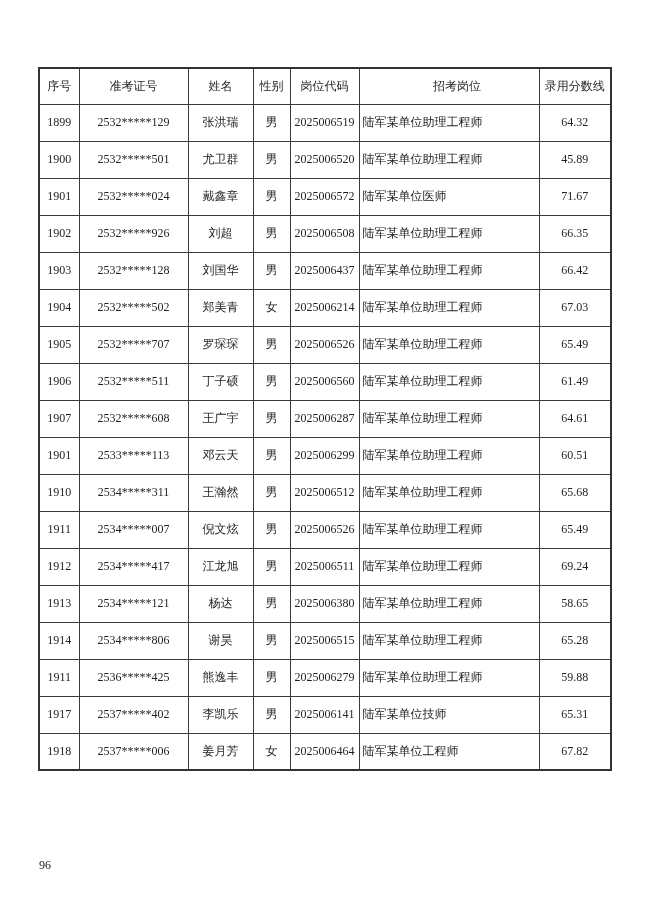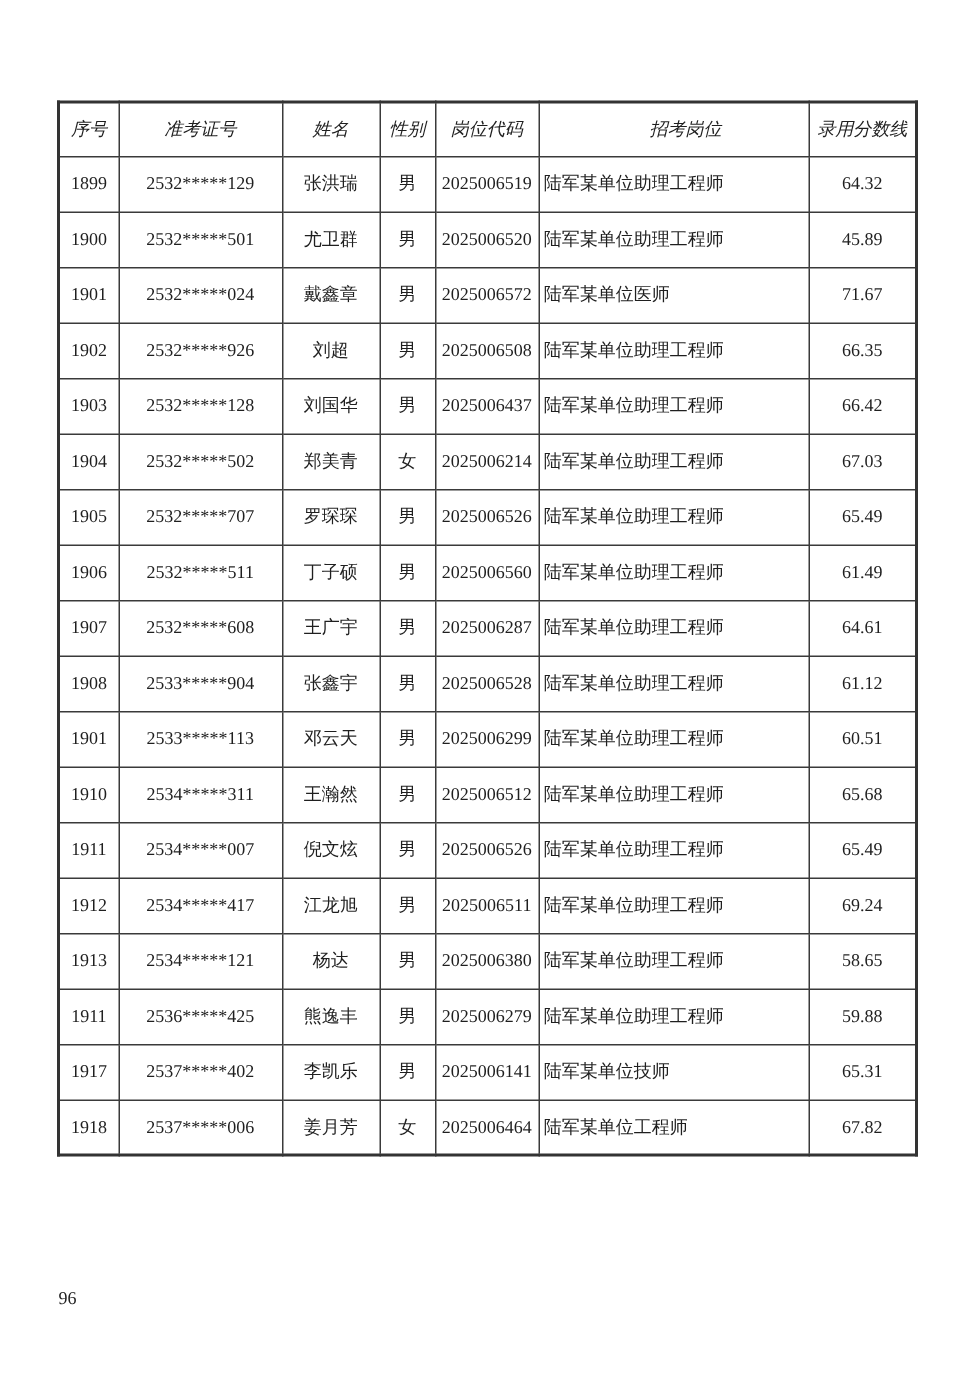--- a/index.html
+++ b/index.html
@@ -32,21 +32,20 @@
     text-align: center;
     vertical-align: middle;
     padding: 0;
     overflow: hidden;
     white-space: nowrap;
     font-weight: normal;
     color: #1f1f1f;
   }
   table.candidates thead tr {
     height: 36px;
-    font-style: italic;
   }
   table.candidates tbody tr {
     height: 37px;
   }
   table.candidates td.col-post,
   table.candidates th.col-post-header-align {
     text-align: left;
     padding-left: 3px;
   }
   
@@ -166,29 +165,20 @@
         <tr>
           <td class="col-index">1907</td>
           <td class="col-ticket_no">2532*****608</td>
           <td class="col-name">王广宇</td>
           <td class="col-gender">男</td>
           <td class="col-post_code">2025006287</td>
           <td class="col-post">陆军某单位助理工程师</td>
           <td class="col-score_line">64.61</td>
         </tr>
         <tr>
-          <td class="col-index">1908</td>
-          <td class="col-ticket_no">2533*****904</td>
-          <td class="col-name">张鑫宇</td>
-          <td class="col-gender">男</td>
-          <td class="col-post_code">2025006528</td>
-          <td class="col-post">陆军某单位助理工程师</td>
-          <td class="col-score_line">61.12</td>
-        </tr>
-        <tr>
           <td class="col-index">1901</td>
           <td class="col-ticket_no">2533*****113</td>
           <td class="col-name">邓云天</td>
           <td class="col-gender">男</td>
           <td class="col-post_code">2025006299</td>
           <td class="col-post">陆军某单位助理工程师</td>
           <td class="col-score_line">60.51</td>
         </tr>
         <tr>
           <td class="col-index">1910</td>
@@ -218,20 +208,29 @@
           <td class="col-score_line">69.24</td>
         </tr>
         <tr>
           <td class="col-index">1913</td>
           <td class="col-ticket_no">2534*****121</td>
           <td class="col-name">杨达</td>
           <td class="col-gender">男</td>
           <td class="col-post_code">2025006380</td>
           <td class="col-post">陆军某单位助理工程师</td>
           <td class="col-score_line">58.65</td>
+        </tr>
+        <tr>
+          <td class="col-index">1914</td>
+          <td class="col-ticket_no">2534*****806</td>
+          <td class="col-name">谢昊</td>
+          <td class="col-gender">男</td>
+          <td class="col-post_code">2025006515</td>
+          <td class="col-post">陆军某单位助理工程师</td>
+          <td class="col-score_line">65.28</td>
         </tr>
         <tr>
           <td class="col-index">1911</td>
           <td class="col-ticket_no">2536*****425</td>
           <td class="col-name">熊逸丰</td>
           <td class="col-gender">男</td>
           <td class="col-post_code">2025006279</td>
           <td class="col-post">陆军某单位助理工程师</td>
           <td class="col-score_line">59.88</td>
         </tr>

